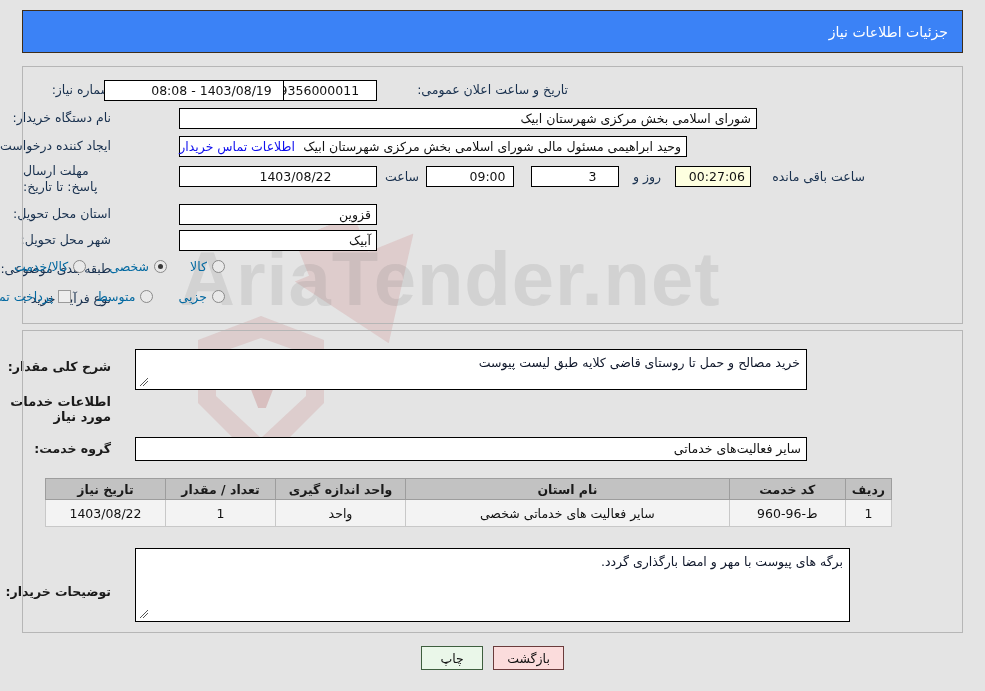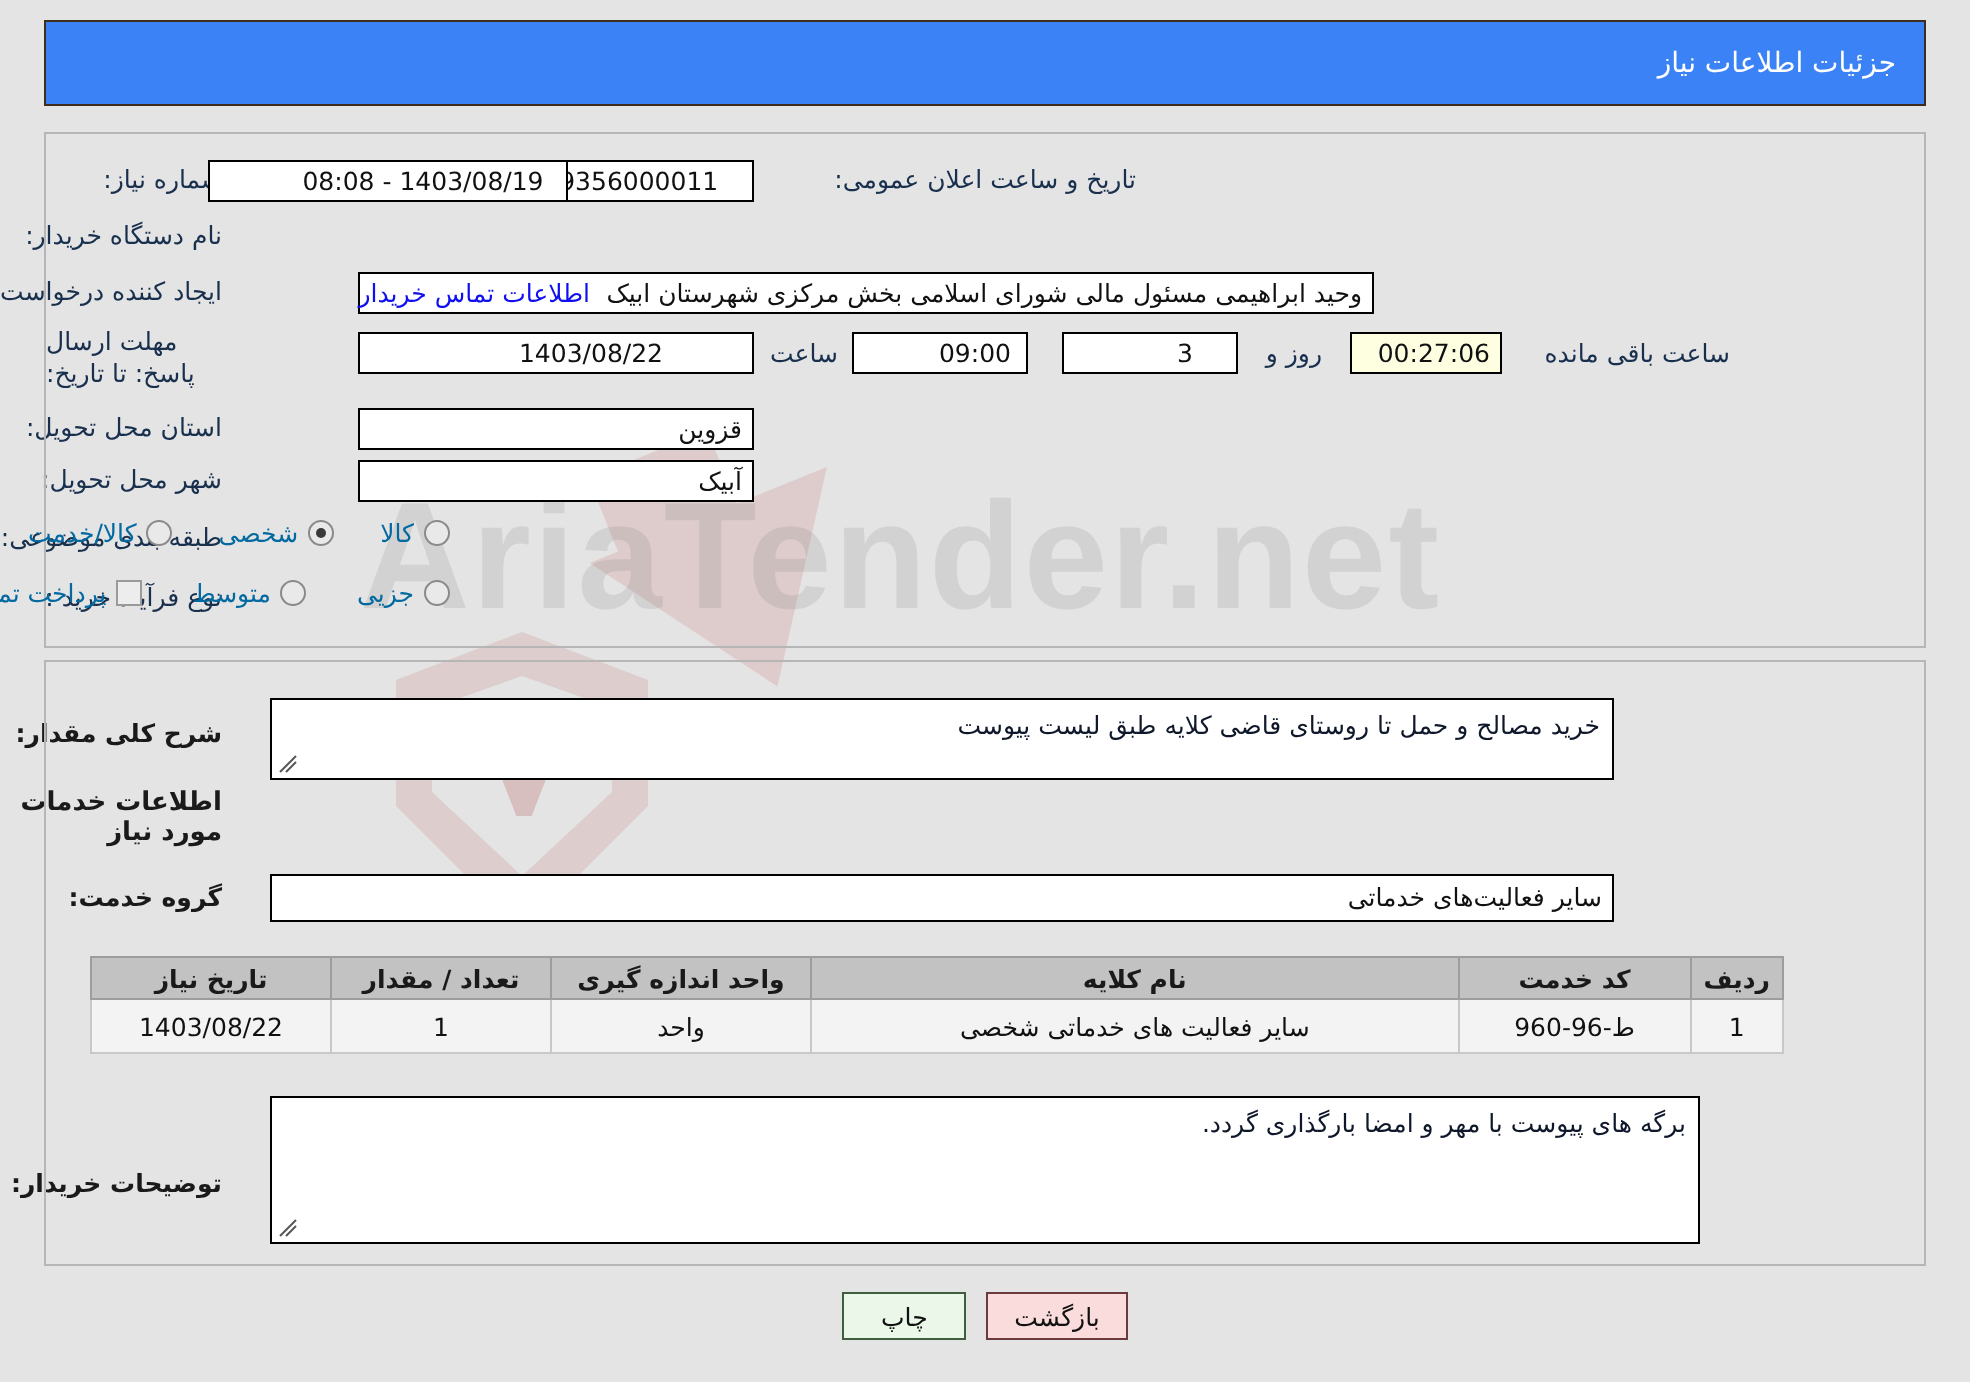--- a/index.html
+++ b/index.html
@@ -246,20 +246,21 @@
   <div class="fld center" style="position:absolute; right:608px; top:80px; width:198px; z-index:2;">1103109356000011</div>
 
   <div class="frow" style="right:417px; top:82px;">
     <span class="lbl">تاریخ و ساعت اعلان عمومی:</span>
   </div>
   <div class="fld center" style="position:absolute; right:701px; left:103px; top:80px; width:180px; z-index:2;">1403/08/19 - 08:08</div>
 
   <div class="frow" style="right:874px; top:110px;">
     <span class="lbl">نام دستگاه خریدار:</span>
   </div>
+  <div class="fld rightal" style="position:absolute; right:228px; top:108px; width:578px; z-index:2;">شورای اسلامی بخش مرکزی شهرستان ابیک</div>
 
   <div class="frow" style="right:874px; top:138px;">
     <span class="lbl">ایجاد کننده درخواست:</span>
   </div>
   <div class="fld rightal" style="position:absolute; right:298px; top:136px; width:508px; z-index:2;">وحید ابراهیمی مسئول مالی شورای اسلامی بخش مرکزی شهرستان ابیک</div>
   <a class="lnk" style="position:absolute; right:690px; left:170px; top:139px; z-index:2;">اطلاعات تماس خریدار</a>
 
   <div class="frow" style="right:874px; top:163px; width:88px; display:block; text-align:left;">
     <span class="lbl" style="white-space:normal; display:inline-block; width:88px;">مهلت ارسال پاسخ: تا تاریخ:</span>
   </div>
@@ -329,21 +330,21 @@
   <div class="frow" style="right:874px; top:441px;">
     <span class="lbl lbl-strong">گروه خدمت:</span>
   </div>
   <div class="fld rightal" style="position:absolute; right:178px; top:437px; width:672px; height:24px; line-height:22px; z-index:2;">سایر فعالیت‌های خدماتی</div>
 
   <table id="items-table">
     <thead>
       <tr>
         <th style="width:40px;">ردیف</th>
         <th style="width:116px;">کد خدمت</th>
-        <th>نام کلایه</th>
+        <th>نام استان</th>
         <th style="width:130px;">واحد اندازه گیری</th>
         <th style="width:110px;">تعداد / مقدار</th>
         <th style="width:120px;">تاریخ نیاز</th>
       </tr>
     </thead>
     <tbody>
       <tr>
         <td>1</td>
         <td>ط-96-960</td>
         <td>سایر فعالیت های خدماتی شخصی</td>

